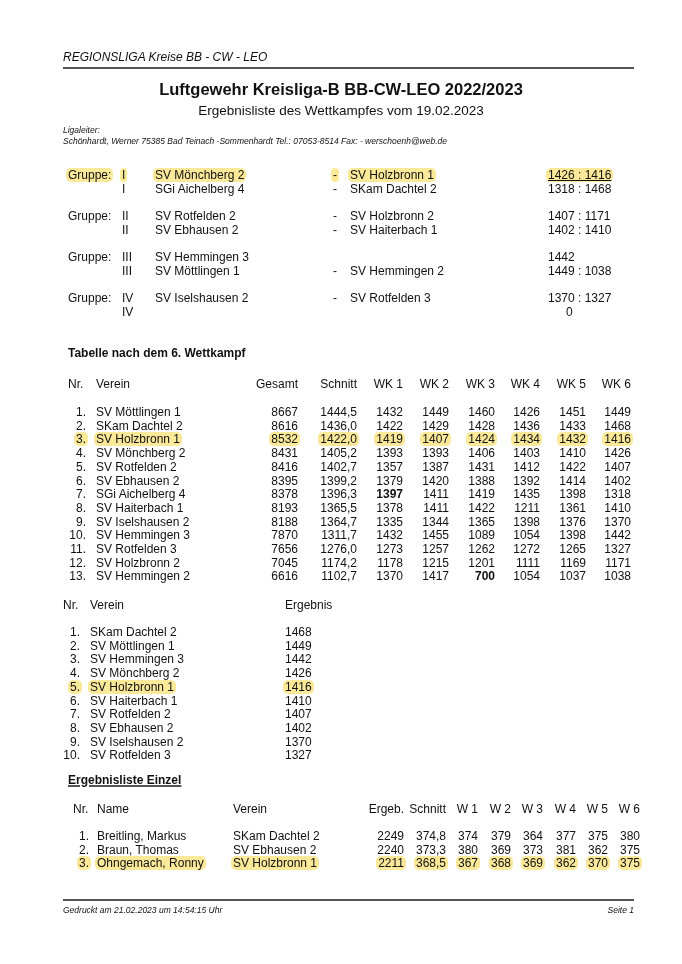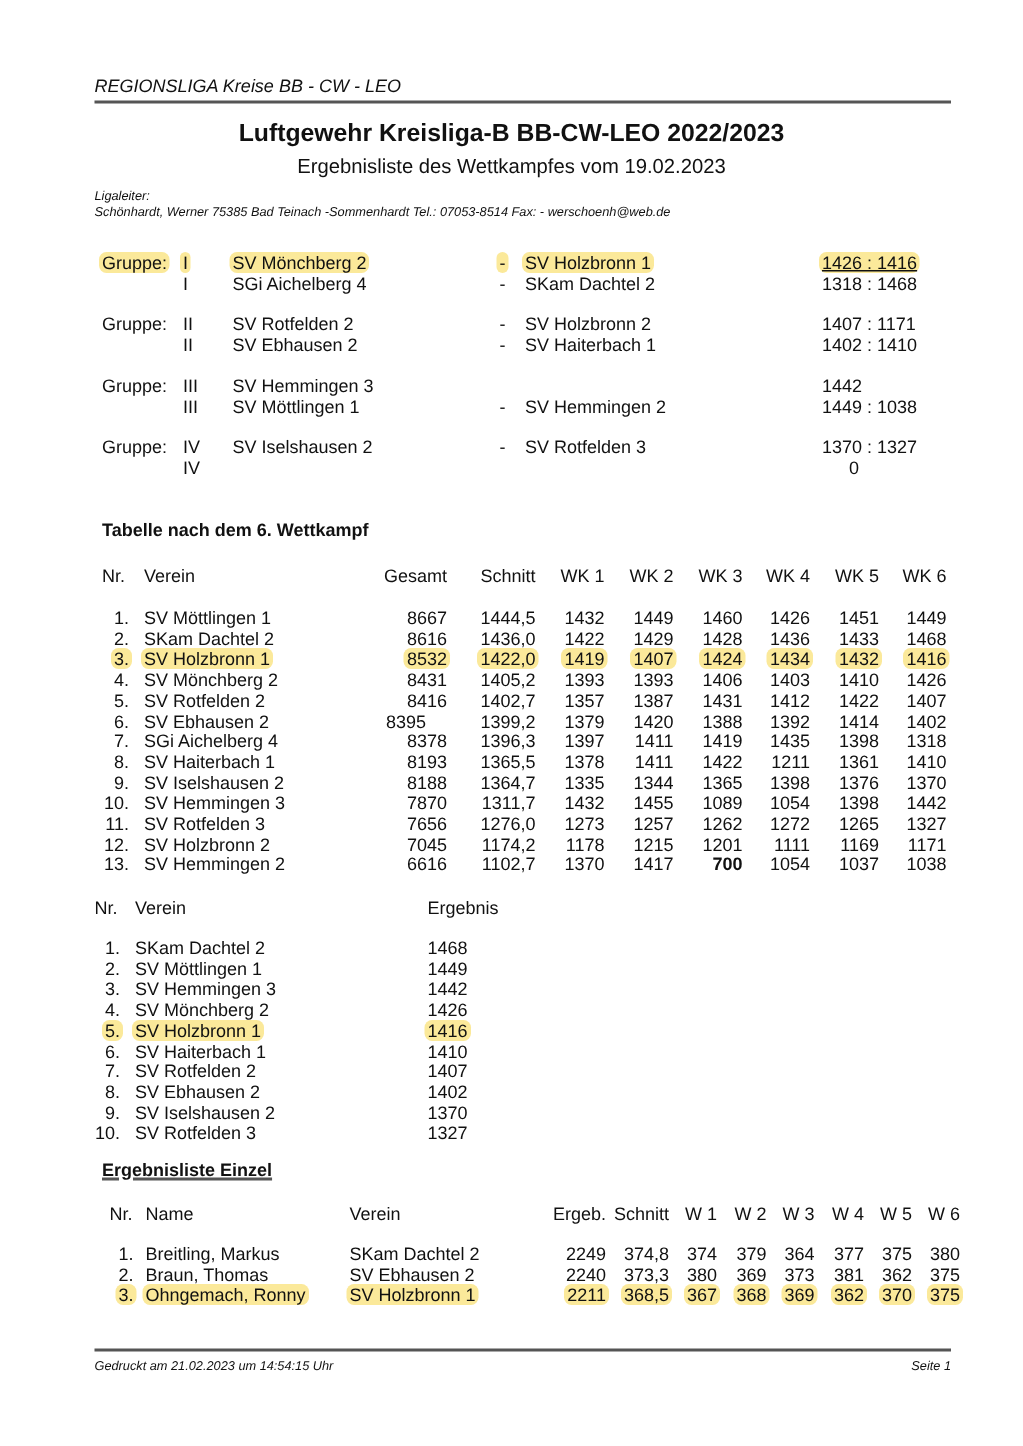--- a/index.html
+++ b/index.html
@@ -155,35 +155,35 @@
       <span class="cell" style="right: 279px;">1357</span>
       <span class="cell" style="right: 233px;">1387</span>
       <span class="cell" style="right: 187px;">1431</span>
       <span class="cell" style="right: 142px;">1412</span>
       <span class="cell" style="right: 96px;">1422</span>
       <span class="cell" style="right: 51px;">1407</span>
     </div>
     <div class="row" style="top: 473.5px; left: 0px; width: 682px;">
       <span class="cell" style="right: 596px;">6.</span>
       <span class="cell" style="left: 96px;">SV Ebhausen 2</span>
-      <span class="cell" style="right: 398px;">8395</span>
+      <span class="cell" style="right: 384px;">8395</span>
       <span class="cell" style="right: 325px;">1399,2</span>
       <span class="cell" style="right: 279px;">1379</span>
       <span class="cell" style="right: 233px;">1420</span>
       <span class="cell" style="right: 187px;">1388</span>
       <span class="cell" style="right: 142px;">1392</span>
       <span class="cell" style="right: 96px;">1414</span>
       <span class="cell" style="right: 51px;">1402</span>
     </div>
     <div class="row" style="top: 487.2px; left: 0px; width: 682px;">
       <span class="cell" style="right: 596px;">7.</span>
       <span class="cell" style="left: 96px;">SGi Aichelberg 4</span>
       <span class="cell" style="right: 384px;">8378</span>
       <span class="cell" style="right: 325px;">1396,3</span>
-      <span class="cell" style="right: 279px;">1397</span>
+      <span class="cell" style="right: 279px; font-weight: bold;">1397</span>
       <span class="cell" style="right: 233px;">1411</span>
       <span class="cell" style="right: 187px;">1419</span>
       <span class="cell" style="right: 142px;">1435</span>
       <span class="cell" style="right: 96px;">1398</span>
       <span class="cell" style="right: 51px;">1318</span>
     </div>
     <div class="row" style="top: 500.9px; left: 0px; width: 682px;">
       <span class="cell" style="right: 596px;">8.</span>
       <span class="cell" style="left: 96px;">SV Haiterbach 1</span>
       <span class="cell" style="right: 384px;">8193</span>

